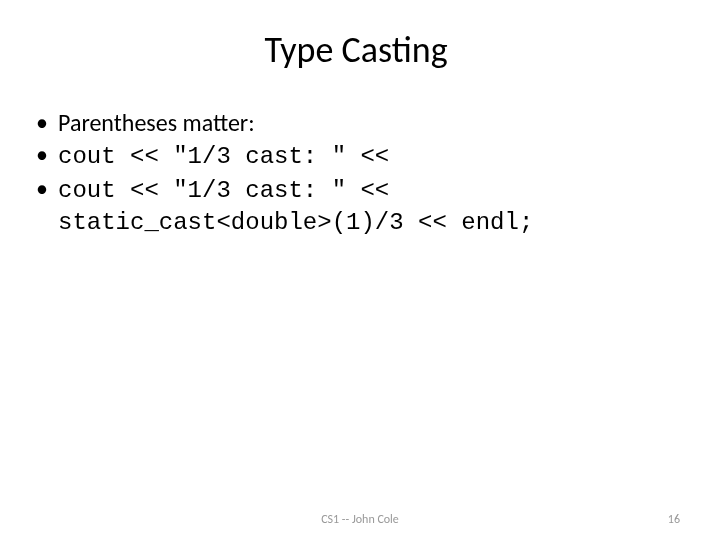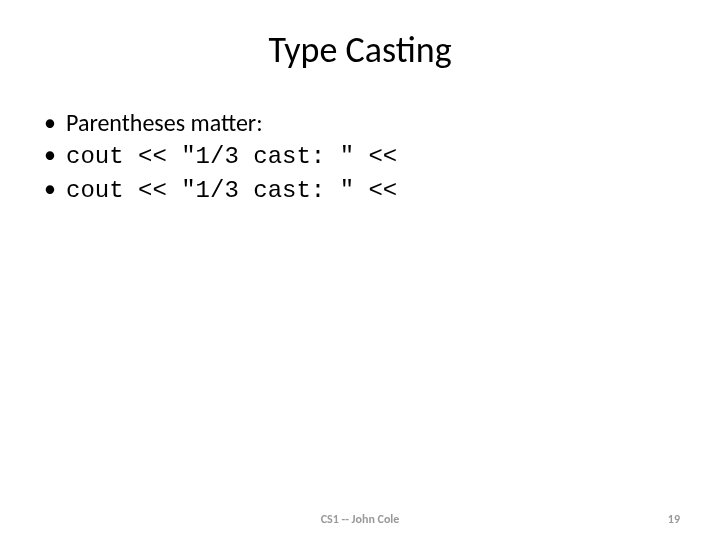--- a/index.html
+++ b/index.html
@@ -1,42 +1,43 @@
 <!DOCTYPE html>
 <html><head>
 <meta charset="utf-8">
 <style>
   * { margin: 0; padding: 0; box-sizing: border-box; }
   html, body { width: 720px; height: 540px; background: #fff; font-family: Calibri, Arial, sans-serif; color: #000; }
-  .slide { position: relative; width: 720px; height: 540px; padding: 28px 40px 0 40px; }
+  .slide { position: relative; width: 720px; height: 540px; padding: 28px 40px 0 32px; }
   .title { text-align: center; font-size: 36px; font-weight: 400; margin-bottom: 36px; }
   .bullets { list-style: none; padding-left: 4px; }
   .bullets > li { position: relative; padding-left: 22px; font-size: 24px; line-height: 1.25; margin-bottom: 2px; }
   .bullets > li::before { content: "•"; position: absolute; left: 0; top: 0; font-size: 24px; }
   .code { font-family: "Courier New", Courier, monospace; font-size: 24px; white-space: pre; }
   .sans { font-family: Calibri, Arial, sans-serif; text-align: right; }
-  .footer { position: absolute; bottom: 14px; left: 0; width: 100%; padding: 0 40px; display: flex; justify-content: space-between; font-size: 12px; color: #999; font-weight: bold; }
+  .footer { position: absolute; bottom: 14px; left: 0; width: 100%; padding: 0 40px; display: flex; justify-content: space-between; font-size: 12px; color: #999; }
   .footer .center { position: absolute; left: 50%; transform: translateX(-50%); }
 </style>
 </head>
 <body>
 
 <div class="slide">
   <h1 class="title">Type Casting</h1>
 
   <ul class="bullets">
     <li>
       <span class="sans">Parentheses matter:</span>
     </li>
     <li>
       <span class="code">cout &lt;&lt; "1/3 cast: " &lt;&lt;</span><br>
     </li>
     <li>
       <span class="code">cout &lt;&lt; "1/3 cast: " &lt;&lt;</span><br>
+      <span class="code">static_cast&lt;double&gt;(1)/3 &lt;&lt; endl;</span>
     </li>
   </ul>
 
   <div class="footer">
     <span></span>
     <span class="center">CS1 -- John Cole</span>
-    <span>19</span>
+    <span>16</span>
   </div>
 </div>
 
 </body></html>

